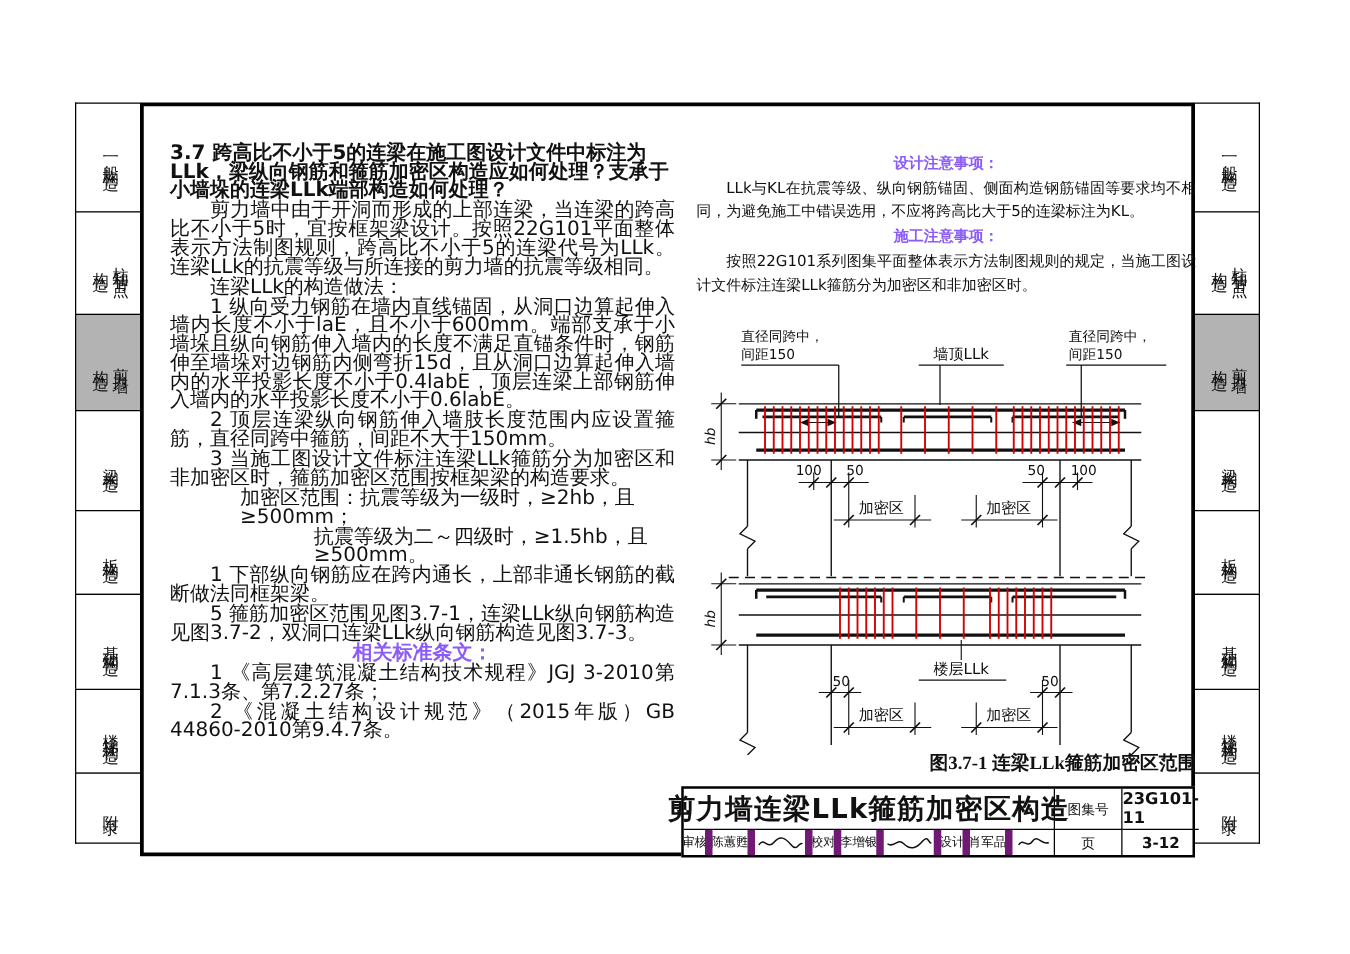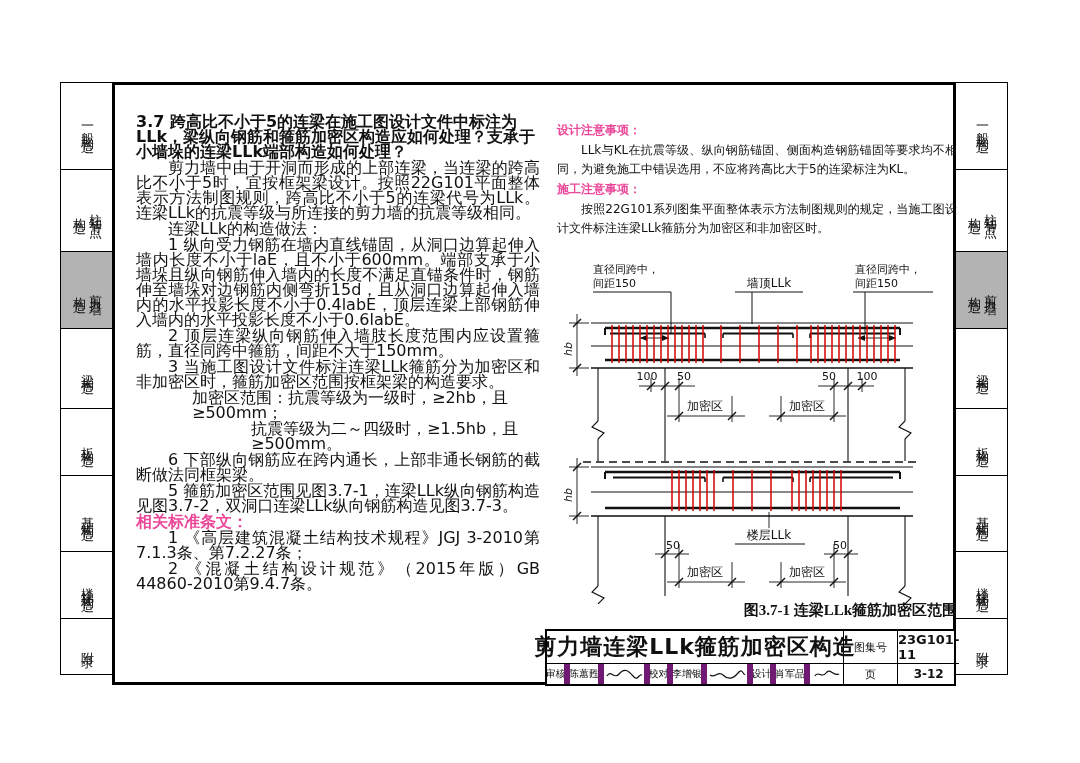--- a/index.html
+++ b/index.html
@@ -22,21 +22,21 @@
   .vtext{writing-mode:vertical-rl;text-orientation:upright;font-size:13px;letter-spacing:4px;line-height:1.15;}
   .vtext.sub{font-size:13px;}
   .vtext:empty{display:none;}
 
   
   .col1{position:absolute;left:136px;top:114px;width:404px;font-size:16px;line-height:15px;text-align:justify;}
   .col2{position:absolute;left:557px;top:121px;width:400px;font-size:12px;line-height:19px;text-align:justify;}
   .col1 p,.col2 p{margin:0 0 1px 0;}
   p.h{font-weight:700;text-align:left;}
   p.ind{text-indent:2em;}
-  p.blue{color:#ec4899;font-weight:700;text-align:left;}
+  p.blue{color:#8b5cf6;font-weight:700;text-align:center;}
   p.ind1{padding-left:56px;text-align:left;}
   p.ind2{padding-left:115px;text-align:left;}
 
   
   .figure{position:absolute;left:555px;top:256px;width:402px;height:348px;}
   .figcaption{position:absolute;left:555px;top:601px;width:402px;text-align:right;font-size:15px;font-weight:700;font-family:Liberation Serif, serif;}
 
   
   .tb{position:absolute;left:545px;top:629px;width:411px;height:57px;border:2.5px solid #000;background:#fff;
       display:grid;grid-template-columns:297px 54px 1fr;grid-template-rows:33px 1fr;}
@@ -121,21 +121,21 @@
 
 <div class="col1">
   <p class="h">3.7 跨高比不小于5的连梁在施工图设计文件中标注为LLk，梁纵向钢筋和箍筋加密区构造应如何处理？支承于小墙垛的连梁LLk端部构造如何处理？</p>
   <p class="ind">剪力墙中由于开洞而形成的上部连梁，当连梁的跨高比不小于5时，宜按框架梁设计。按照22G101平面整体表示方法制图规则，跨高比不小于5的连梁代号为LLk。连梁LLk的抗震等级与所连接的剪力墙的抗震等级相同。</p>
   <p class="ind">连梁LLk的构造做法：</p>
   <p class="ind">1 纵向受力钢筋在墙内直线锚固，从洞口边算起伸入墙内长度不小于laE，且不小于600mm。端部支承于小墙垛且纵向钢筋伸入墙内的长度不满足直锚条件时，钢筋伸至墙垛对边钢筋内侧弯折15d，且从洞口边算起伸入墙内的水平投影长度不小于0.4labE，顶层连梁上部钢筋伸入墙内的水平投影长度不小于0.6labE。</p>
   <p class="ind">2 顶层连梁纵向钢筋伸入墙肢长度范围内应设置箍筋，直径同跨中箍筋，间距不大于150mm。</p>
   <p class="ind">3 当施工图设计文件标注连梁LLk箍筋分为加密区和非加密区时，箍筋加密区范围按框架梁的构造要求。</p>
   <p class="ind1">加密区范围：抗震等级为一级时，≥2hb，且≥500mm；</p>
   <p class="ind2">抗震等级为二～四级时，≥1.5hb，且≥500mm。</p>
-  <p class="ind">6 下部纵向钢筋应在跨内通长，上部非通长钢筋的截断做法同框架梁。</p>
+  <p class="ind">1 下部纵向钢筋应在跨内通长，上部非通长钢筋的截断做法同框架梁。</p>
   <p class="ind">5 箍筋加密区范围见图3.7-1，连梁LLk纵向钢筋构造见图3.7-2，双洞口连梁LLk纵向钢筋构造见图3.7-3。</p>
   <p class="blue">相关标准条文：</p>
   <p class="ind">1 《高层建筑混凝土结构技术规程》JGJ 3-2010第7.1.3条、第7.2.27条；</p>
   <p class="ind">2 《混凝土结构设计规范》（2015年版）GB 44860-2010第9.4.7条。</p>
 </div>
 
 <div class="col2">
   <p class="blue">设计注意事项：</p>
   <p class="ind">LLk与KL在抗震等级、纵向钢筋锚固、侧面构造钢筋锚固等要求均不相同，为避免施工中错误选用，不应将跨高比大于5的连梁标注为KL。</p>
   <p class="blue">施工注意事项：</p>

